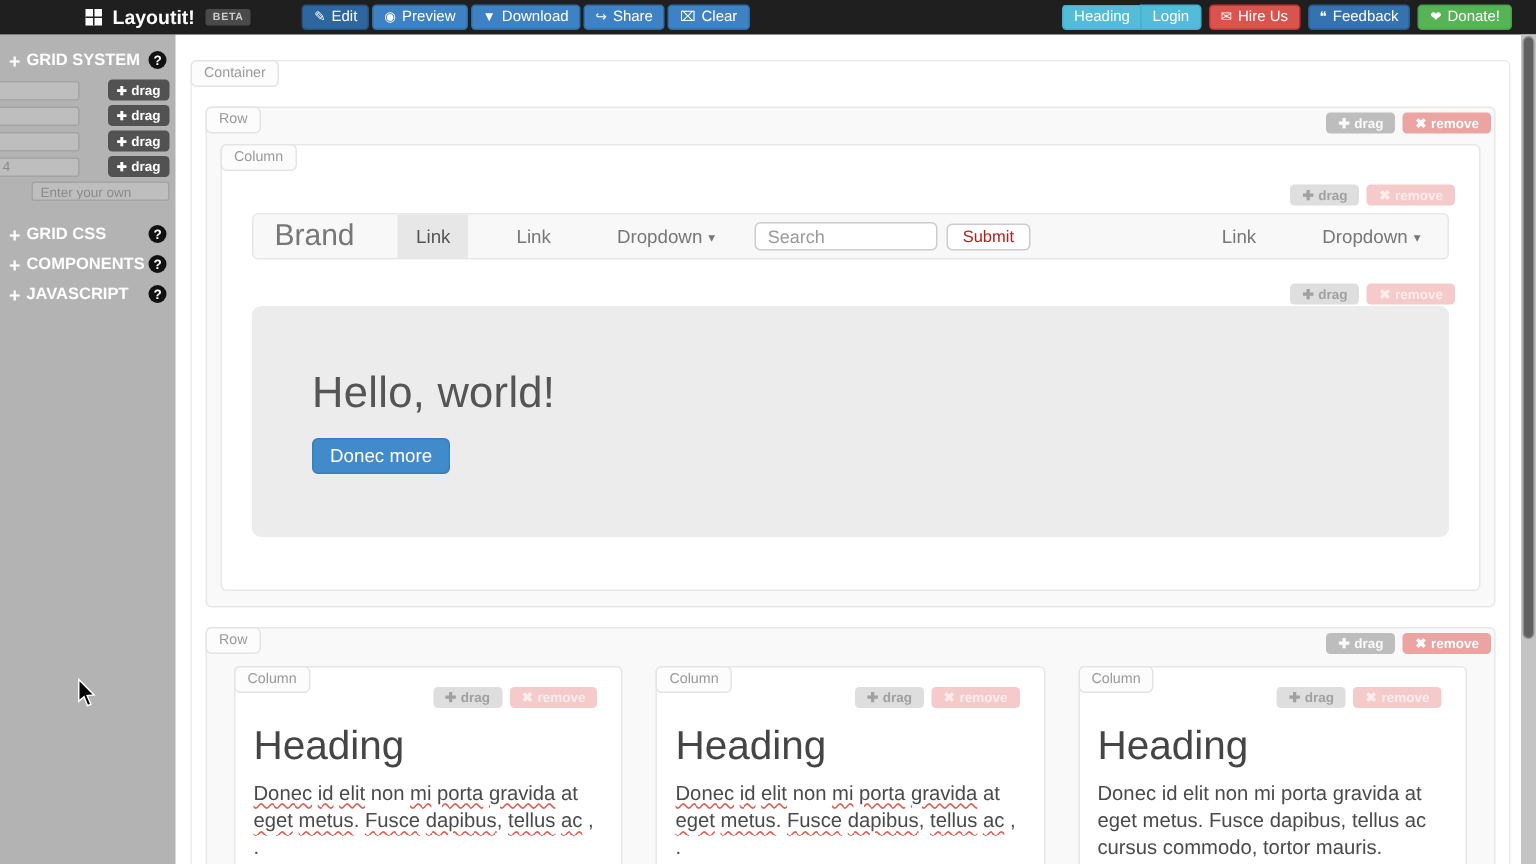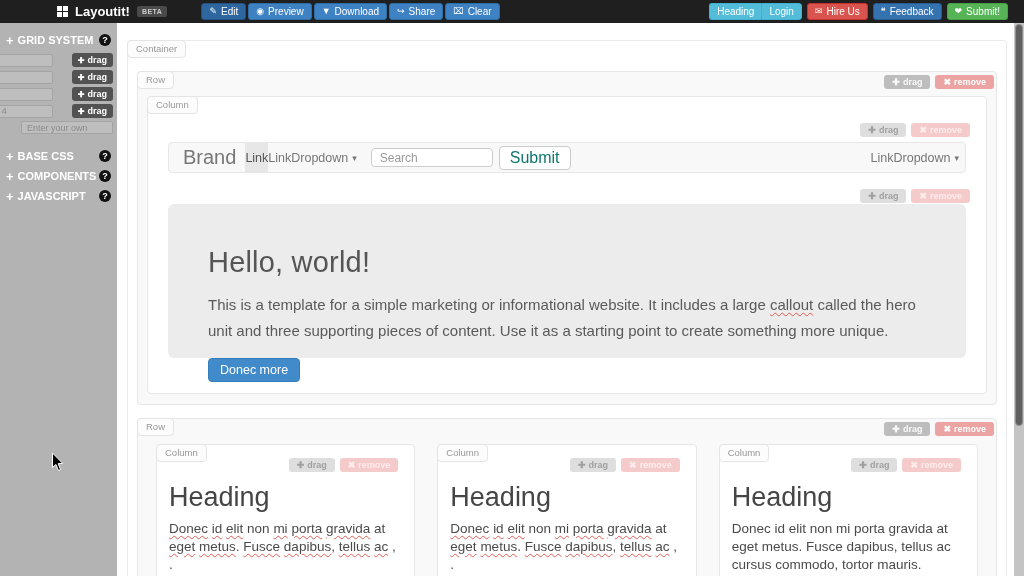--- a/index.html
+++ b/index.html
@@ -56,26 +56,26 @@
   .ctl-abs .btn-remove { background:#eca4a2; color:#fff; }
   .ctl-widget { margin:0 4px; }
   .ctl-widget .btn-drag { background:#dedede; color:#a0a0a0; }
   .ctl-widget .btn-remove { background:#f5caca; color:#fdecec; }
   .bar1 { margin-top:26px; }
   .bar2 { margin-top:16px; }
 
   
   .pnav { height:31px; margin:5px 8px 0; background:#f8f8f8; border:1px solid #e7e7e7; border-radius:4px; display:flex; align-items:center; overflow:hidden; }
   .pnav-brand { font-size:20px; color:#777; padding:0 9px 0 14px; }
-  .pnav-link { font-size:12.5px; color:#777; padding:0 0; height:29px; display:flex; align-items:center; gap:4px; cursor:pointer; }
+  .pnav-link { font-size:12.5px; color:#777; padding:0 12px; height:29px; display:flex; align-items:center; gap:4px; cursor:pointer;margin-left:20px; }
   .pnav-link.active { background:#e7e7e7; color:#555; }
   .caret { font-size:9px; color:#777; }
   .pnav-search { width:122px; height:19px; margin-left:14px; border:1px solid #ccc; border-radius:4px; font-size:12px; padding:0 8px; color:#555; font-family:"Liberation Sans",sans-serif; background:#fff; }
   .pnav-search::placeholder { color:#999; }
-  .pnav-submit { margin-left:6px; background:#fff; border:1px solid #ccc; border-radius:4px; font-size:16px; color:#0f766e; padding:2px 10px; cursor:pointer; }
+  .pnav-submit { margin-left:6px; background:#fff; border:1px solid #ccc; border-radius:4px; font-size:11px; color:#b91c1c; padding:2px 10px; cursor:pointer; }
   .pnav-right { margin-left:auto; display:flex; margin-right:6px; }
 
   
   .hero { margin:1px 8px 0; height:154px; background:#ececec; border-radius:6px; padding:42px 40px 0; }
   .hero h1 { font-size:29px; font-weight:500; color:#555; letter-spacing:.2px; }
   .hero p { margin-top:13px; font-size:15px; color:#5a5a5a; line-height:1.75; max-width:748px; }
   .hero-btn { display:inline-block; margin-top:13px; background:#428bca; border:1px solid #357ebd; color:#fff; font-size:12.5px; padding:4px 11px; border-radius:4px; cursor:pointer; }
 
   
   .cols3 { display:flex; gap:4px; margin:0 9px; }
@@ -135,21 +135,21 @@
     <span class="tb-btn tb-danger">
       <span class="ic">✉</span>
       <span>Hire Us</span>
     </span>
     <span class="tb-btn tb-primary">
       <span class="ic">❝</span>
       <span>Feedback</span>
     </span>
     <span class="tb-btn tb-success">
       <span class="ic">❤</span>
-      <span>Submit!</span>
+      <span>Donate!</span>
     </span>
   </div>
 </div>
 
 <div class="sidebar">
   <div class="sb-head">
     <span class="sb-plus">+</span>
     <span>GRID SYSTEM</span>
     <span class="sb-help">?</span>
   </div>
@@ -181,21 +181,21 @@
       <span class="ic">✚</span>
       <span>drag</span>
     </span>
   </div>
   <div class="sb-row">
     <input class="sb-input wide" placeholder="Enter your own" style="">
   </div>
 
   <div class="sb-head sb-gap">
     <span class="sb-plus">+</span>
-    <span>BASE CSS</span>
+    <span>GRID CSS</span>
     <span class="sb-help">?</span>
   </div>
   <div class="sb-head">
     <span class="sb-plus">+</span>
     <span>COMPONENTS</span>
     <span class="sb-help">?</span>
   </div>
   <div class="sb-head">
     <span class="sb-plus">+</span>
     <span>JAVASCRIPT</span>
@@ -259,21 +259,20 @@
             <span>drag</span>
           </span>
           <span class="btn-remove">
             <span>✖</span>
             <span>remove</span>
           </span>
         </div>
 
         <div class="hero">
           <h1>Hello, world!</h1>
-          <p>This is a template for a simple marketing or informational website. It includes a large <span class="sq">callout</span> called the hero unit and three supporting pieces of content. Use it as a starting point to create something more unique.</p>
           <span class="hero-btn">Donec more</span>
         </div>
       </div>
     </div>
 
     <div class="ly-box row-box row-2">
       <span class="box-tab">Row</span>
       <span class="ctl-bar ctl-abs">
         <span class="btn-drag">
           <span>✚</span>

